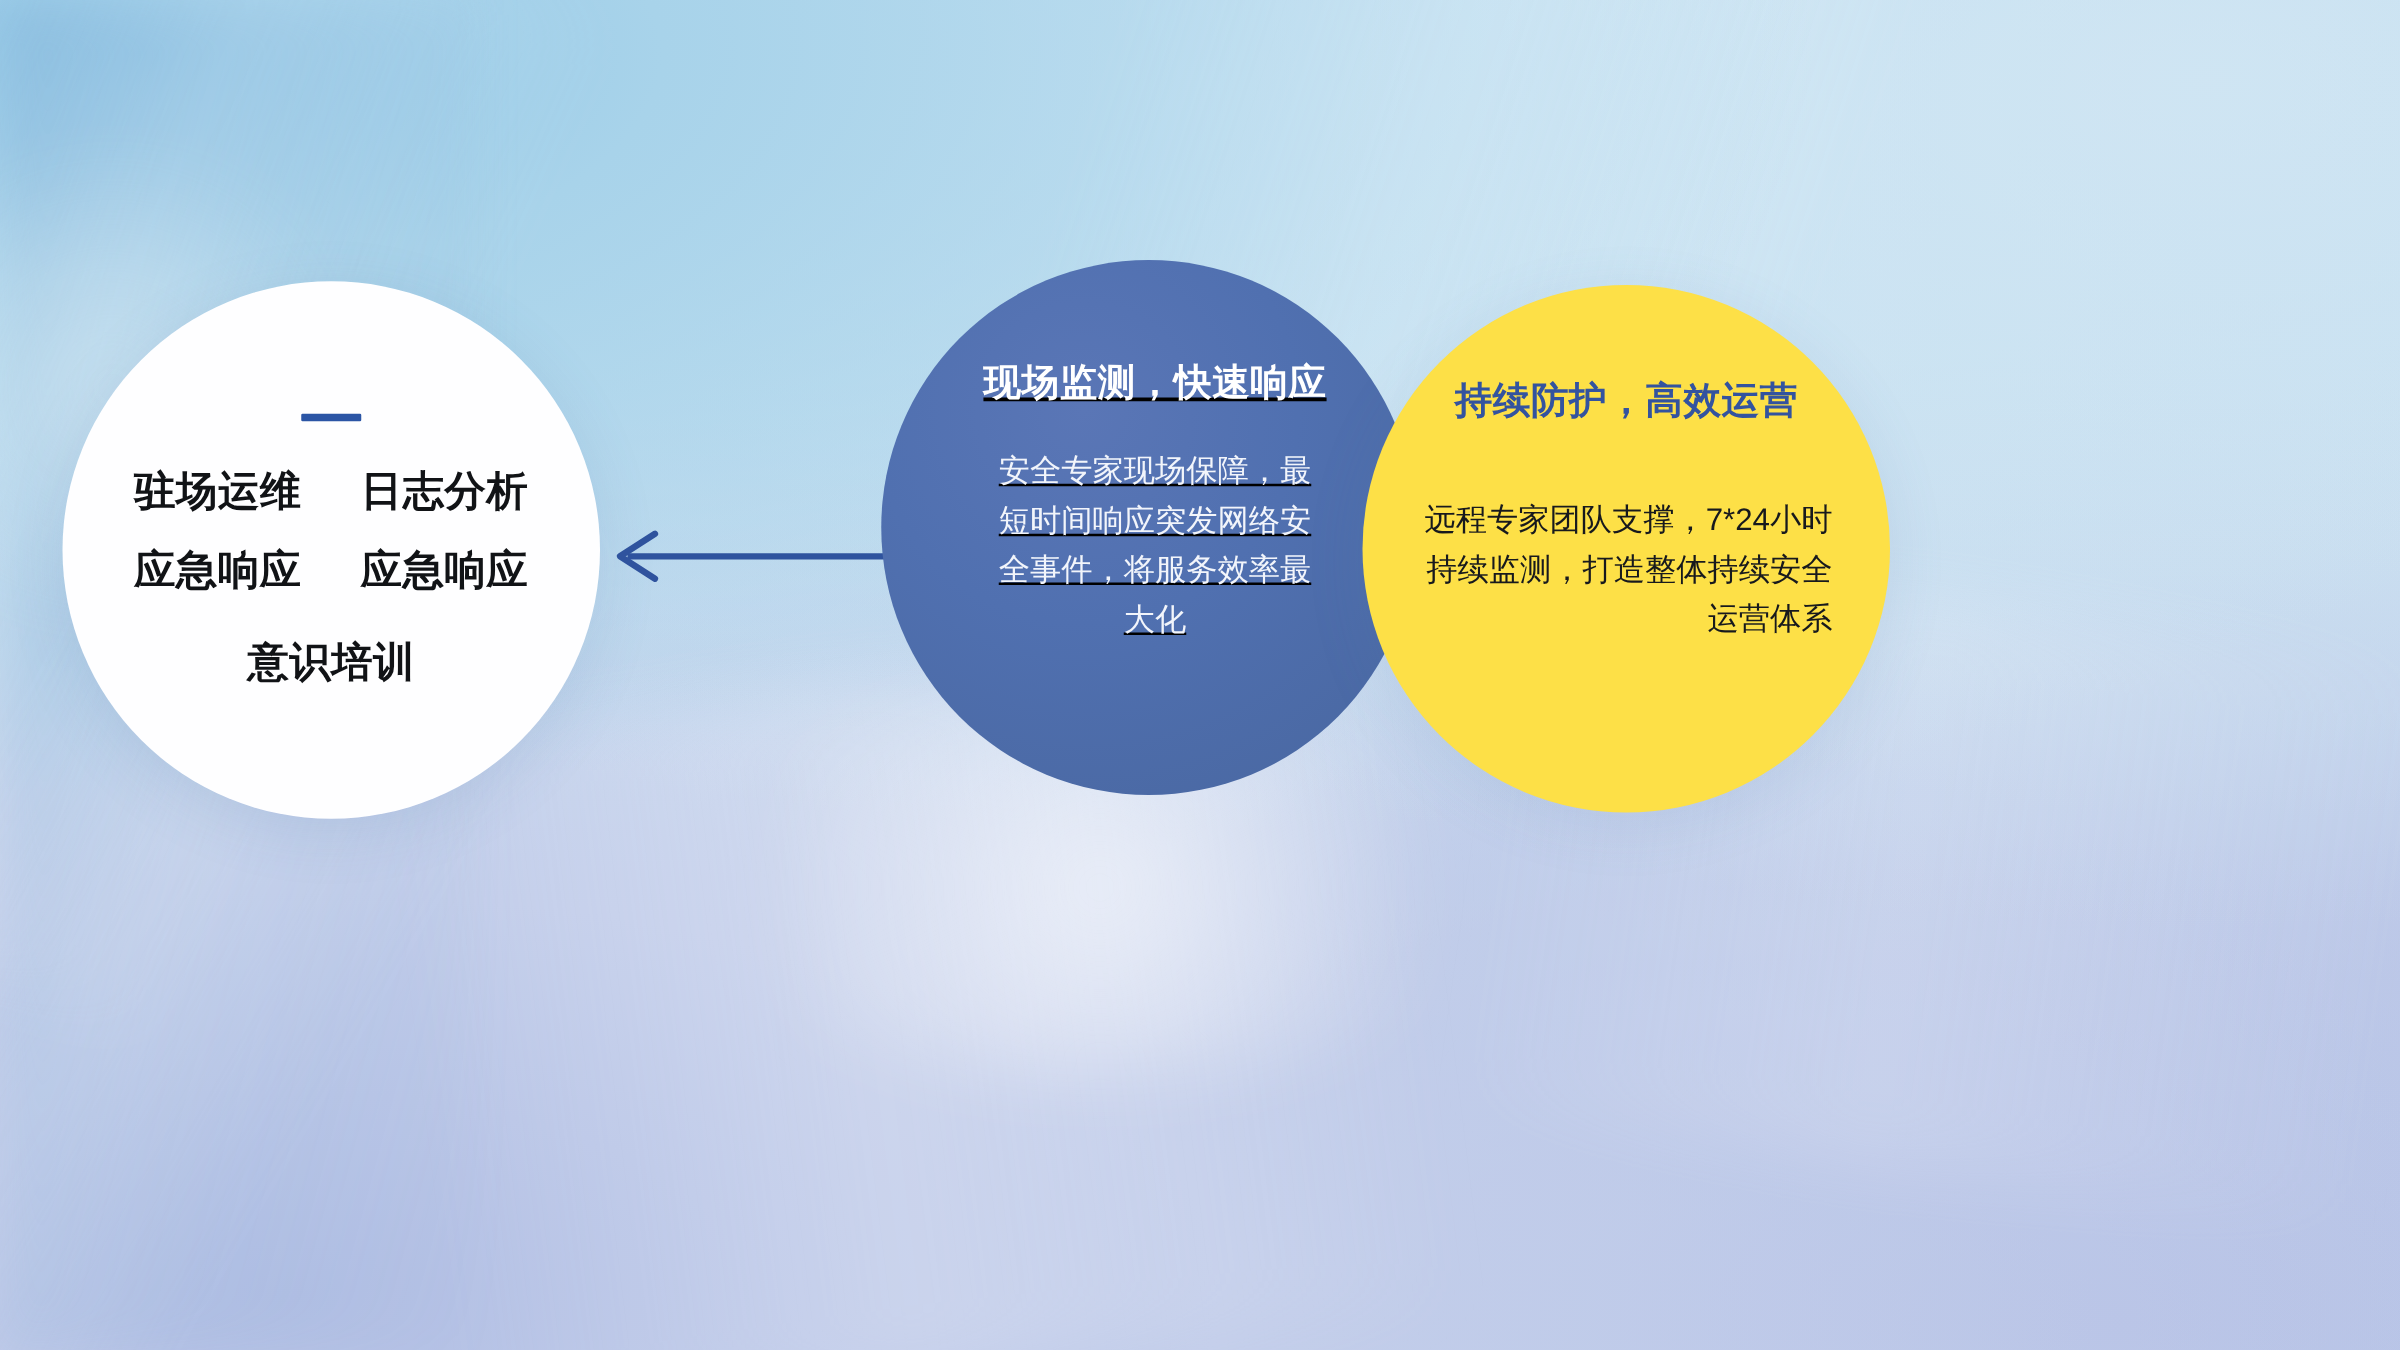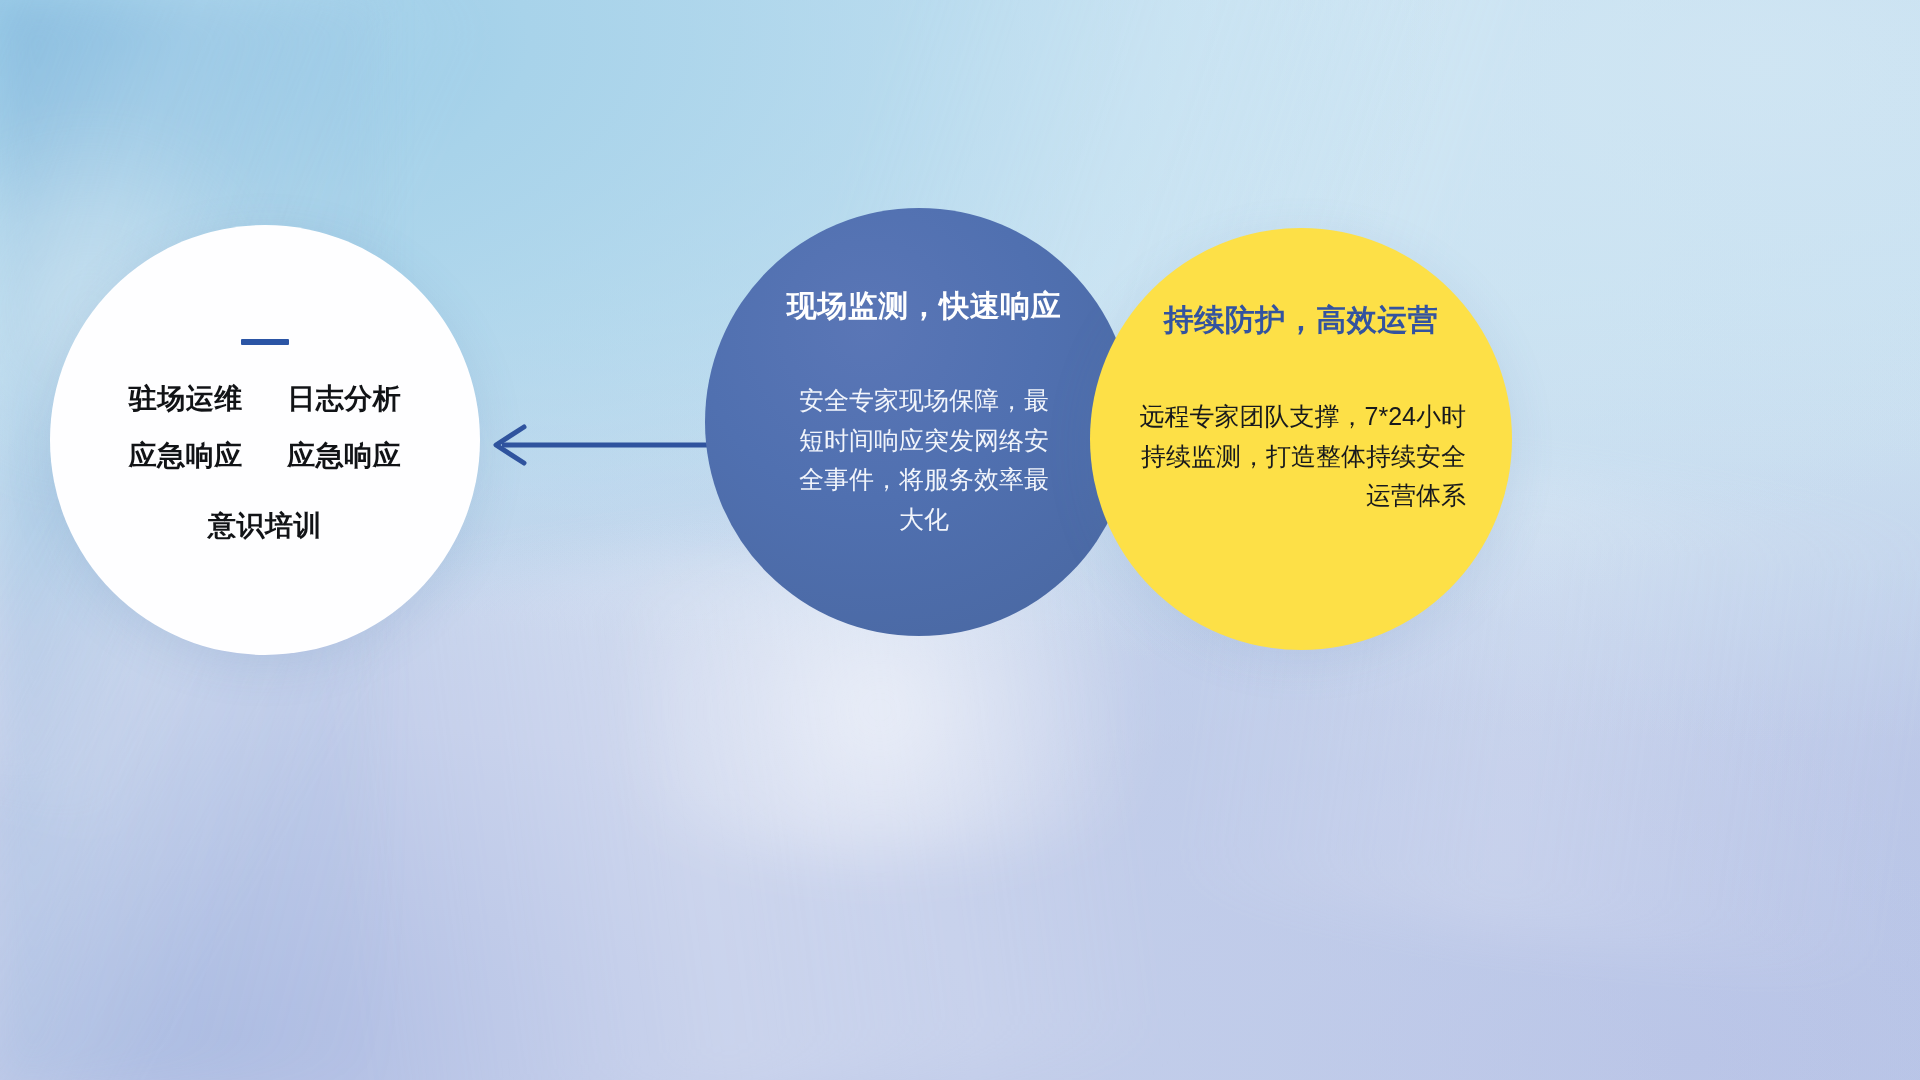--- a/index.html
+++ b/index.html
@@ -63,44 +63,45 @@
   .left-inner {
     position:absolute; left:0; right:0; top:0; bottom:0;
     display:flex; flex-direction:column; align-items:center; justify-content:center;
     padding:0 34px;
   }
   #left-rule {
     width:48px; height:6px; background:#2b55a5; border-radius:1px;
     margin-bottom:38px;
   }
   .left-row {
-    font-size:28px; font-weight:bold; color:#111316;
+    font-size:33px; font-weight:bold; color:#111316;
     letter-spacing:.5px; line-height:1.12; white-space:nowrap;
     margin-bottom:26px;
   }
   .left-row .gap { display:inline-block; width:28px; }
   .left-row.last { margin-bottom:0; margin-top:12px; }
 
   
   #circle-mid {
     left:705px; top:208px; width:428px; height:428px;
     background:radial-gradient(circle at 38% 28%, #5a76b6 0%, #5070b0 42%, #48669f 100%);
     z-index:4;
   }
   .mid-inner {
     position:absolute; inset:0;
     display:flex; flex-direction:column; align-items:center;
     padding:78px 48px 0 58px;
+    text-decoration:underline;
   }
   #mid-title {
     font-size:30px; font-weight:bold; color:#ffffff;
     letter-spacing:.5px; white-space:nowrap;
   }
   #mid-body {
-    margin-top:54px;
+    margin-top:31px;
     font-size:25px; line-height:1.58; color:#f2f5fb;
     text-align:center; width:260px;
   }
 
   
   #circle-right {
     left:1090px; top:228px; width:422px; height:422px;
     background:#fde047;
     box-shadow:0 10px 46px rgba(90,125,175,.14);
     z-index:5;

